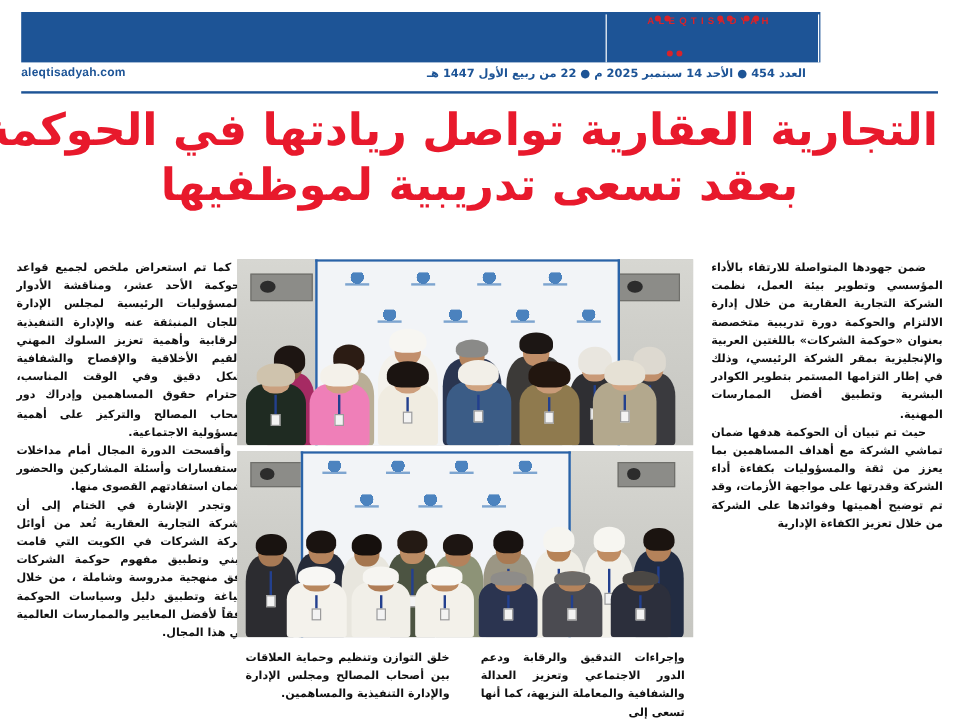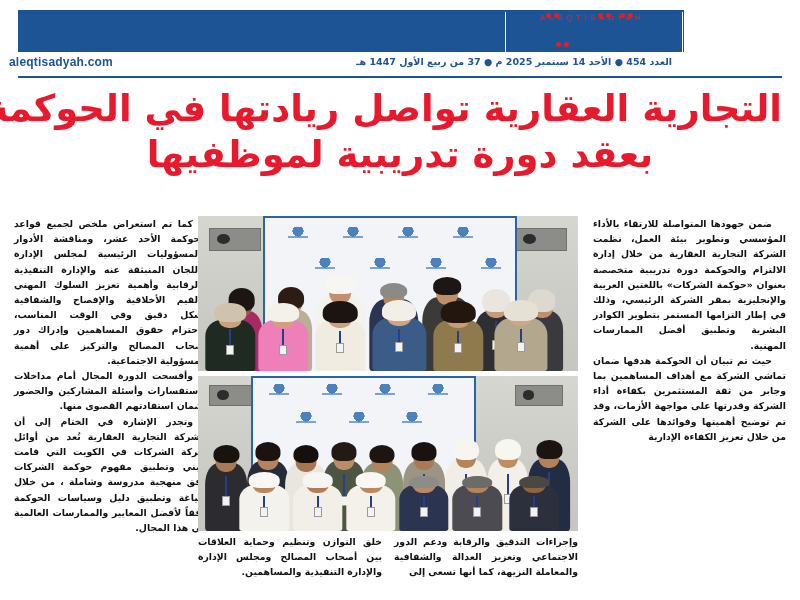--- a/index.html
+++ b/index.html
@@ -117,24 +117,24 @@
     top: 12px;
     width: 1px;
     height: 40px;
     background: #ffffff;
   }
   .brand-rule-l { right: 294px; }
   .brand-rule-r { right: 117px; }
 
   .site-url {
     position: absolute;
-    left: 9px;
+    left: 18px;
     top: 55px;
     font-family: "Liberation Sans", sans-serif;
-    font-size: 12px;
+    font-size: 10px;
     font-weight: bold;
     color: #1d5496;
     direction: ltr;
     letter-spacing: 0.2px;
   }
   .issue-line {
     position: absolute;
     right: 128px;
     top: 56px;
     font-family: "DejaVu Sans", "Liberation Sans", sans-serif;
@@ -332,21 +332,21 @@
     font-size: 9.3px;
     line-height: 15.2px;
     font-weight: bold;
     color: #111111;
     text-align: justify;
     text-align-last: right;
     direction: rtl;
   }
   .caption-right { right: 0px; }
   .caption-left  { left: 0px; }
-  .caption-col p { margin: 0; }
+  .caption-col p { margin: 7px; }
 </style>
 </head>
 <body>
 
 <div class="masthead">
 
   <div class="masthead-bar"></div>
 
   <div class="brand-rule-l"></div>
   <div class="brand-rule-r"></div>
@@ -360,34 +360,34 @@
       <span class="dot" style="left:108px; top:1px;"></span>
       <span class="dot" style="left:116px; top:1px;"></span>
       <span class="dot" style="left:44px; top:30px;"></span>
       <span class="dot" style="left:52px; top:30px;"></span>
     </div>
     <div class="brand-latin">ALEQTISADYAH</div>
   </div>
 
 
   <div class="site-url">aleqtisadyah.com</div>
-  <div class="issue-line">العدد 454 ● الأحد 14 سبتمبر 2025 م ● 37 من ربيع الأول 1447 هـ</div>
+  <div class="issue-line">العدد 454 ● الأحد 14 سبتمبر 2025 م ● 22 من ربيع الأول 1447 هـ</div>
   <div class="header-rule"></div>
 </div>
 
 <div class="headline">
   <div class="headline-line">التجارية العقارية تواصل ريادتها في الحوكمة</div>
-  <div class="headline-line">بعقد دورة تدريبية لموظفيها</div>
+  <div class="headline-line">بعقد تسعى تدريبية لموظفيها</div>
 </div>
 
 <div class="content">
 
   <div class="col col-right">
     <p>ضمن جهودها المتواصلة للارتقاء بالأداء المؤسسي وتطوير بيئة العمل، نظمت الشركة التجارية العقارية من خلال إدارة الالتزام والحوكمة دورة تدريبية متخصصة بعنوان «حوكمة الشركات» باللغتين العربية والإنجليزية بمقر الشركة الرئيسي، وذلك في إطار التزامها المستمر بتطوير الكوادر البشرية وتطبيق أفضل الممارسات المهنية.</p>
-    <p>حيث تم تبيان أن الحوكمة هدفها ضمان تماشي الشركة مع أهداف المساهمين بما وجابر من ثقة المستثمرين بكفاءة أداء الشركة وقدرتها على مواجهة الأزمات، وقد تم توضيح أهميتها وفوائدها على الشركة من خلال تعزيز الكفاءة الإدارية</p>
+    <p>حيث تم تبيان أن الحوكمة هدفها ضمان تماشي الشركة مع أهداف المساهمين بما يعزز من ثقة والمسؤوليات بكفاءة أداء الشركة وقدرتها على مواجهة الأزمات، وقد تم توضيح أهميتها وفوائدها على الشركة من خلال تعزيز الكفاءة الإدارية</p>
   </div>
 
   <div class="col col-left">
     <p>كما تم استعراض ملخص لجميع قواعد الحوكمة الأحد عشر، ومناقشة الأدوار والمسؤوليات الرئيسية لمجلس الإدارة واللجان المنبثقة عنه والإدارة التنفيذية والرقابية وأهمية تعزيز السلوك المهني والقيم الأخلاقية والإفصاح والشفافية بشكل دقيق وفي الوقت المناسب، واحترام حقوق المساهمين وإدراك دور أصحاب المصالح والتركيز على أهمية المسؤولية الاجتماعية.</p>
     <p>وأفسحت الدورة المجال أمام مداخلات واستفسارات وأسئلة المشاركين والحضور لضمان استفادتهم القصوى منها.</p>
     <p>وتجدر الإشارة في الختام إلى أن الشركة التجارية العقارية تُعد من أوائل شركة الشركات في الكويت التي قامت بتبني وتطبيق مفهوم حوكمة الشركات وفق منهجية مدروسة وشاملة ، من خلال صياغة وتطبيق دليل وسياسات الحوكمة وفقاً لأفضل المعايير والممارسات العالمية في هذا المجال.</p>
   </div>
 
   <div class="photo-stack">
 

